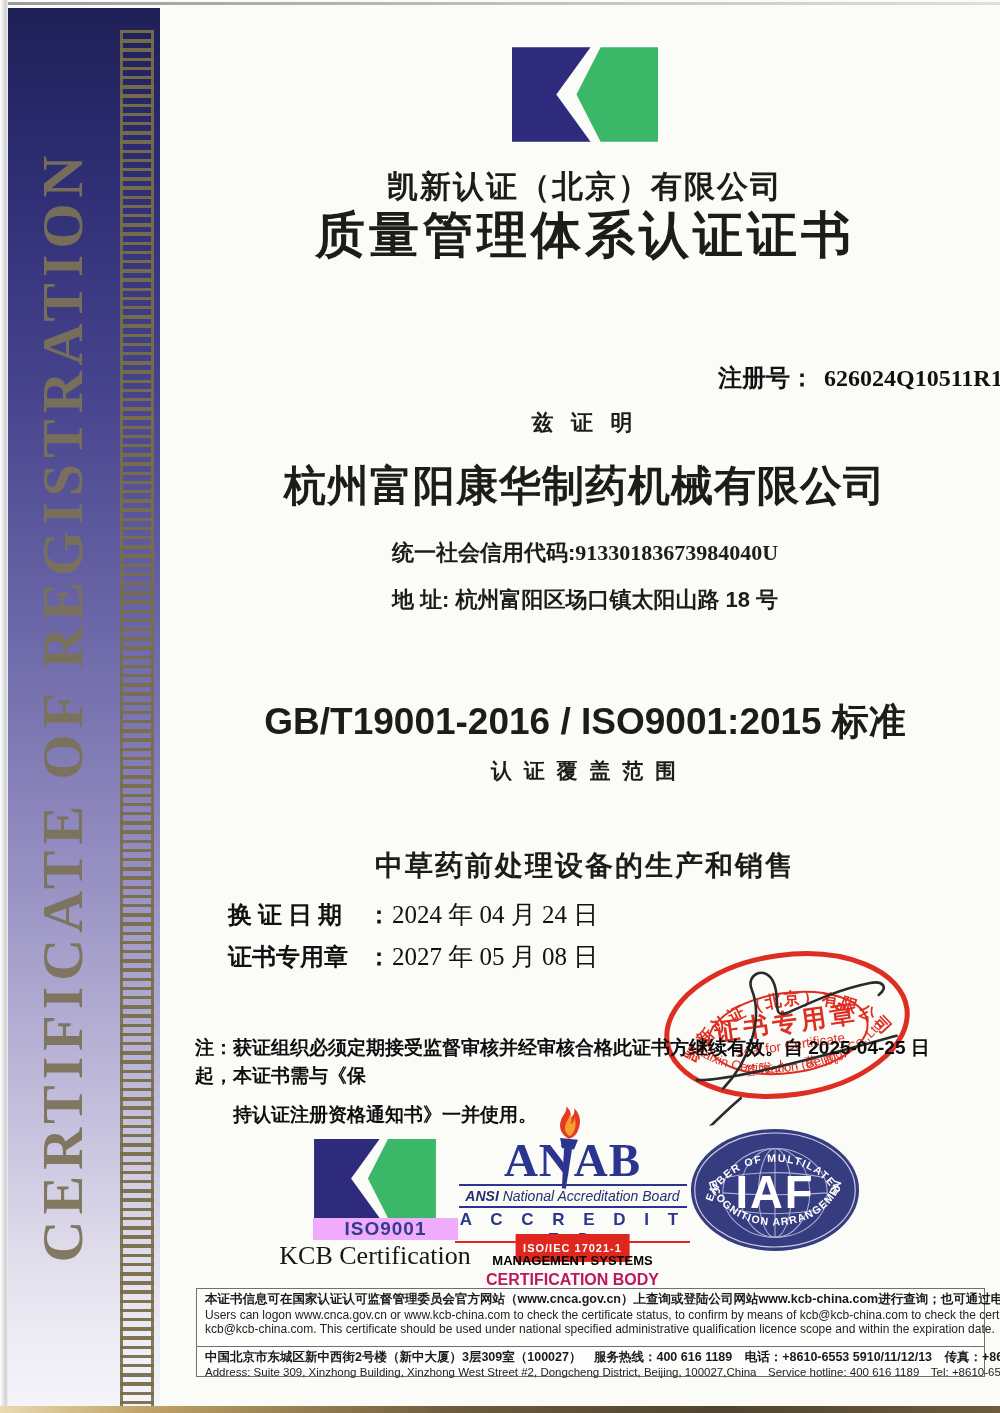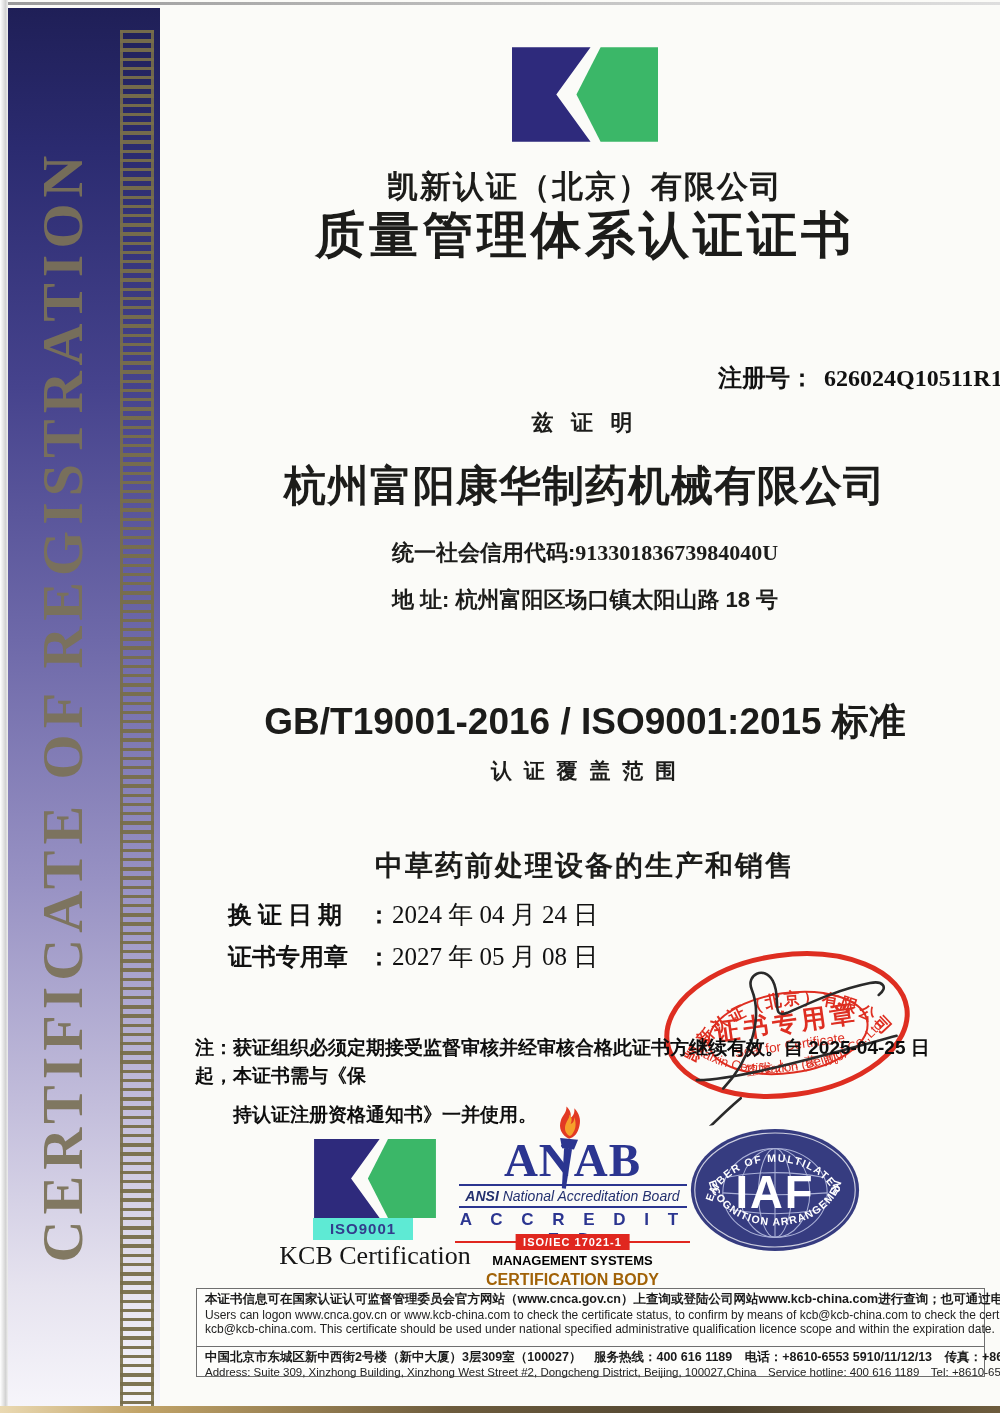--- a/index.html
+++ b/index.html
@@ -41,39 +41,39 @@
   .dates{position:absolute;left:228px;top:898px;font-size:24px;color:#111;}
   .date-row{height:42px;white-space:nowrap;}
   .date-label{display:inline-block;width:138px;font-weight:700;font-family:"Liberation Serif","DejaVu Serif",serif;}
   .date-colon{display:inline-block;width:26px;font-weight:700;text-align:center;font-family:"Liberation Serif","DejaVu Serif",serif;}
   .date-value{font-family:"Liberation Serif","DejaVu Serif",serif;font-size:25px;}
   
   .note{position:absolute;left:195px;top:1034px;width:740px;font-size:19px;line-height:1.45;color:#0e0e0e;font-weight:600;z-index:6;}
   .note .l2{margin-top:12px;padding-left:38px;}
   
   .seal{position:absolute;left:652px;top:936px;z-index:5;transform:rotate(-8deg);opacity:.95;}
-  .iso-strip{position:absolute;left:313px;top:1218px;width:100px;height:22px;background:#5eead4;
-             color:#333c8c;font-weight:700;font-size:15px;text-align:center;line-height:22px;letter-spacing:1px;}
+  .iso-strip{position:absolute;left:313px;top:1218px;width:145px;height:22px;background:#f0abfc;
+             color:#333c8c;font-weight:700;font-size:19px;text-align:center;line-height:22px;letter-spacing:1px;}
   .kcb-name{position:absolute;left:255px;top:1241px;width:240px;text-align:center;
             font-family:"Liberation Serif","DejaVu Serif",serif;font-size:26px;color:#161616;}
   .anab-wordmark{position:absolute;left:455px;top:1133px;width:235px;text-align:center;
             font-family:"Liberation Serif","DejaVu Serif",serif;font-weight:700;font-size:47px;color:#2b3590;letter-spacing:1px;}
   .anab-torch{position:absolute;left:556px;top:1101px;z-index:3;}
   .anab-rule{position:absolute;left:459px;width:228px;height:2px;background:#2b3590;}
   .anab-ansi{position:absolute;left:455px;top:1188px;width:235px;text-align:center;font-style:italic;
              font-size:14px;color:#23306f;white-space:nowrap;}
   .anab-ansi b{font-weight:700;}
   .anab-accred{position:absolute;left:455px;top:1210px;width:235px;text-align:center;font-size:17px;
              font-weight:700;letter-spacing:7px;color:#2b3590;}
   .anab-isoline{position:absolute;left:455px;top:1234px;width:235px;height:16px;}
   .anab-isoline .rline{position:absolute;left:0;top:7px;width:100%;height:2px;background:#e0271f;}
   .anab-isoline .rbox{position:absolute;left:50%;top:0;transform:translateX(-50%);background:#e0271f;color:#ffffff;
-             font-size:11px;font-weight:700;padding:2px 8px;letter-spacing:1px;white-space:nowrap;}
+             font-size:11px;font-weight:700;padding:8px 8px;letter-spacing:1px;white-space:nowrap;}
   .anab-l3{position:absolute;left:455px;top:1253px;width:235px;text-align:center;font-size:13px;font-weight:700;color:#000000;}
-  .anab-l4{position:absolute;left:455px;top:1271px;width:235px;text-align:center;font-size:16px;font-weight:700;color:#a16207;}
+  .anab-l4{position:absolute;left:455px;top:1271px;width:235px;text-align:center;font-size:16px;font-weight:700;color:#be185d;}
   .iaf{position:absolute;left:688px;top:1126px;}
   
   .fine-box{position:absolute;left:196px;width:789px;border:1px solid #6f6f6f;background:#fdfdfb;box-sizing:border-box;padding:3px 8px;}
   .fine-box.q{top:1288px;height:59px;}
   .fine-box.a{top:1346px;height:31px;text-align:center;}
   .fp-zh{font-size:12.5px;font-weight:700;color:#1a1a1a;line-height:1.25;white-space:nowrap;}
   .fp-en{font-size:12px;color:#222;line-height:1.2;white-space:nowrap;}
   .fp-addr-zh{font-size:12.5px;font-weight:700;color:#1a1a1a;line-height:1.25;white-space:nowrap;}
   .fp-addr-en{font-size:11.5px;color:#222;line-height:1.2;white-space:nowrap;}
 </style>

